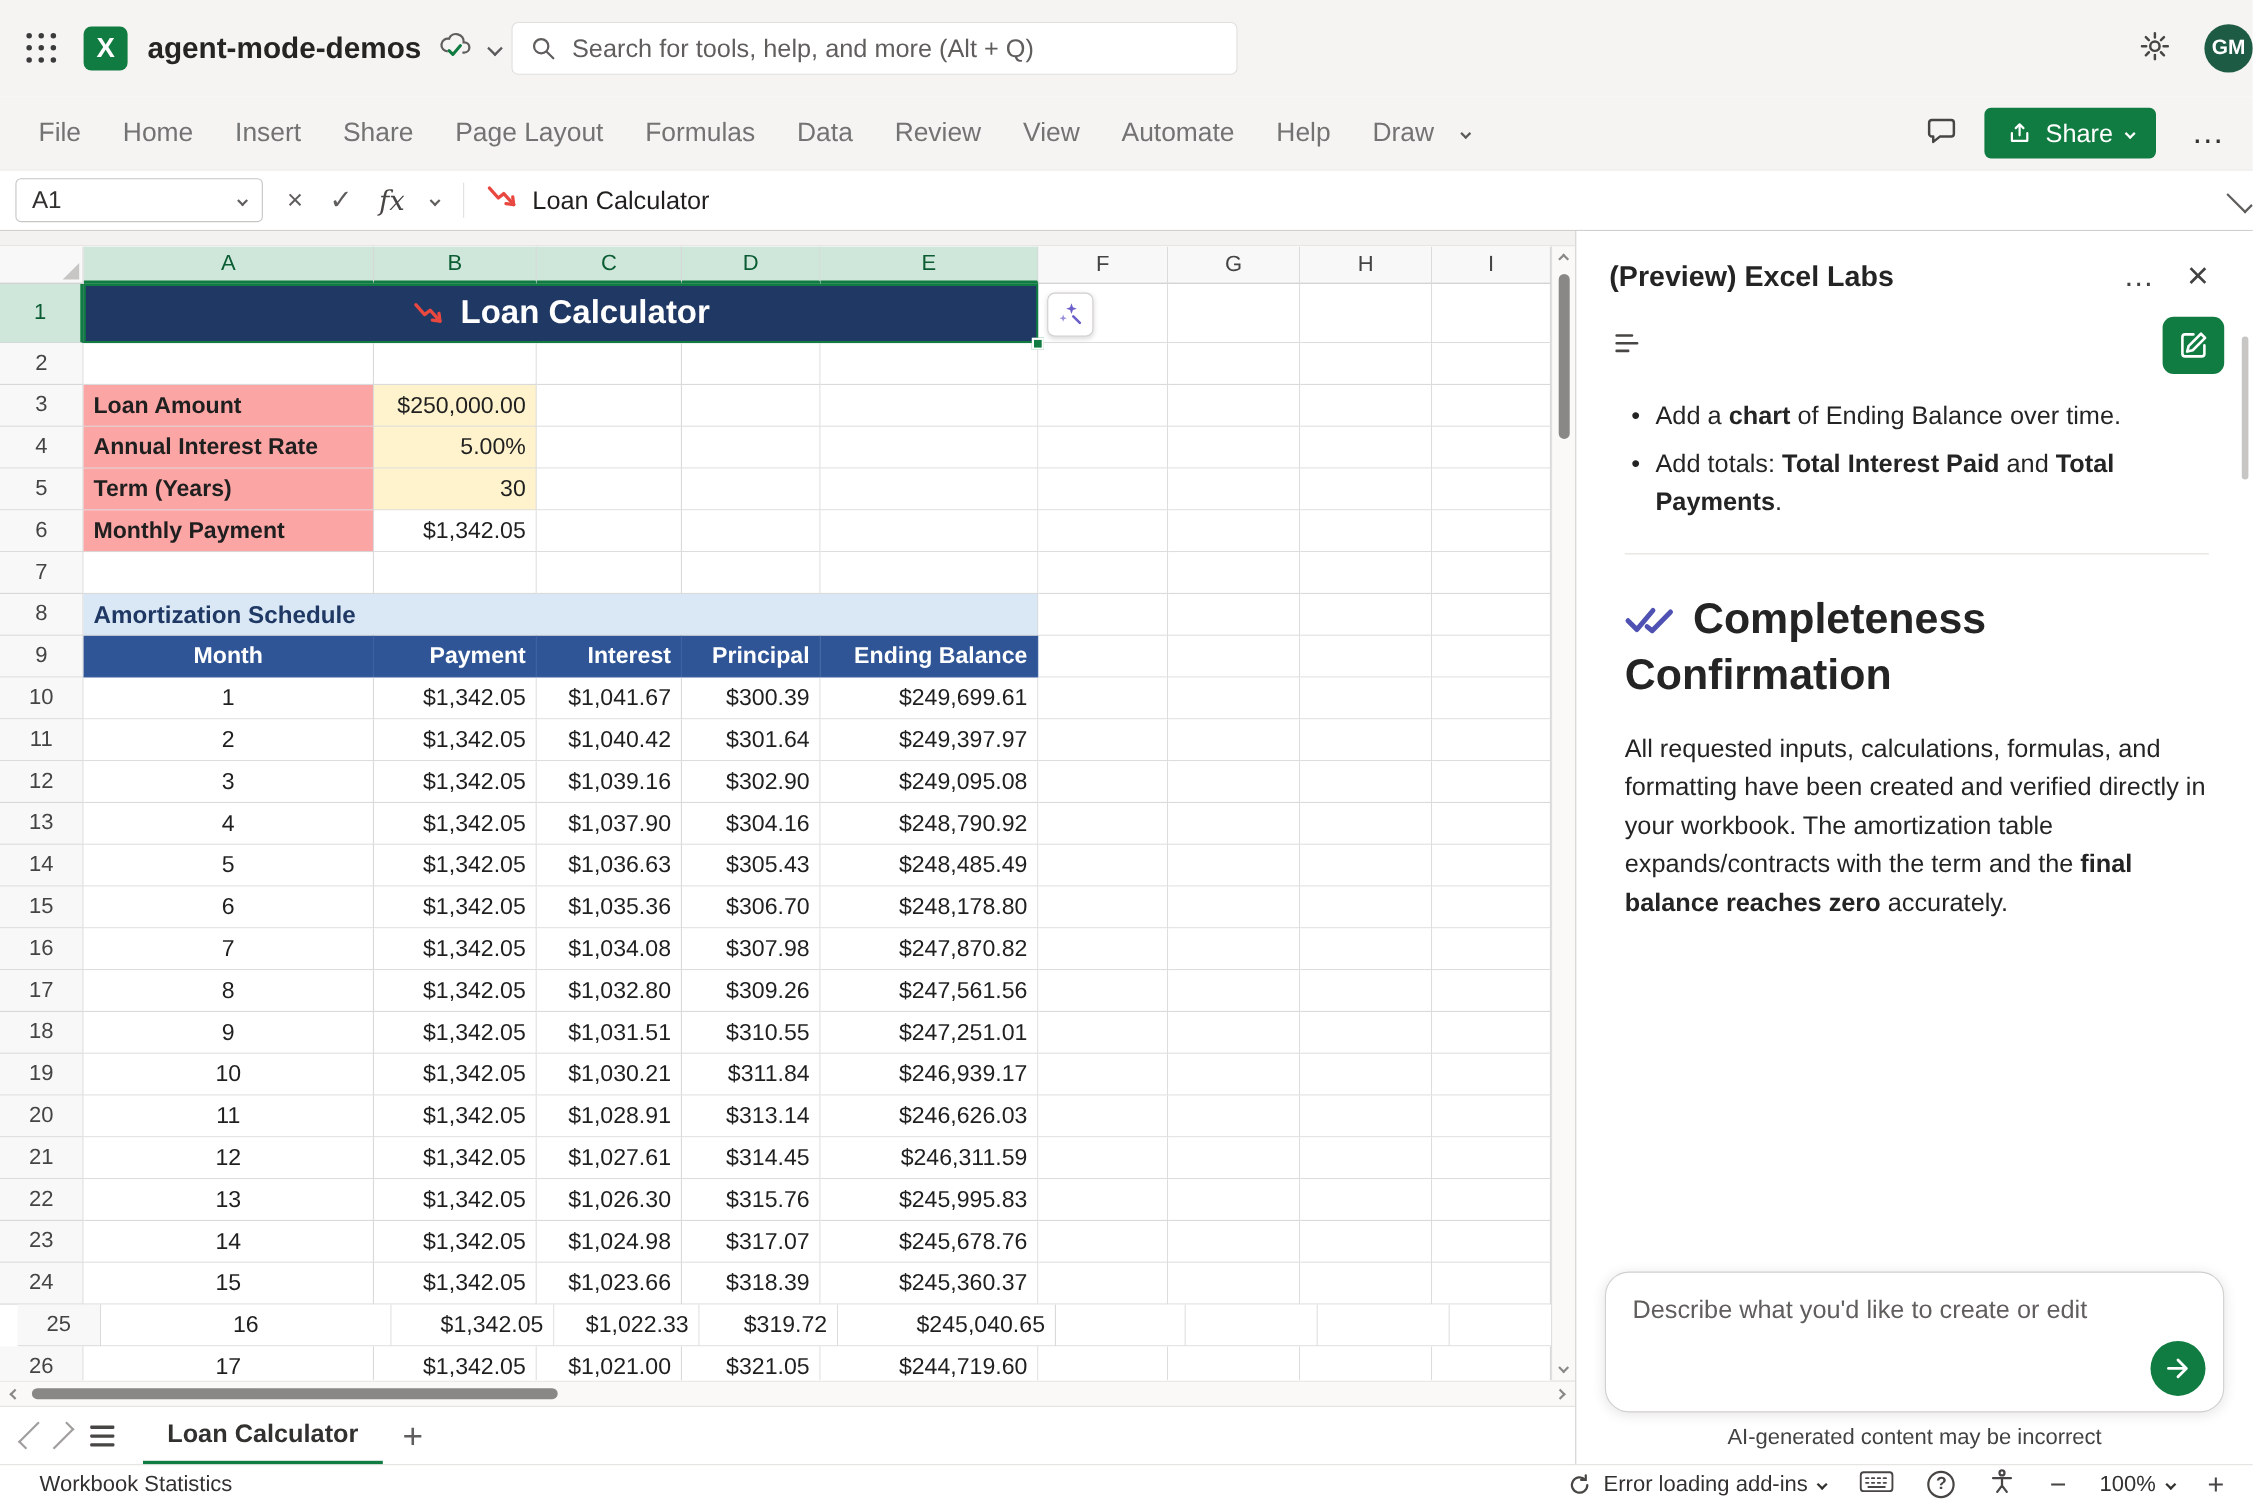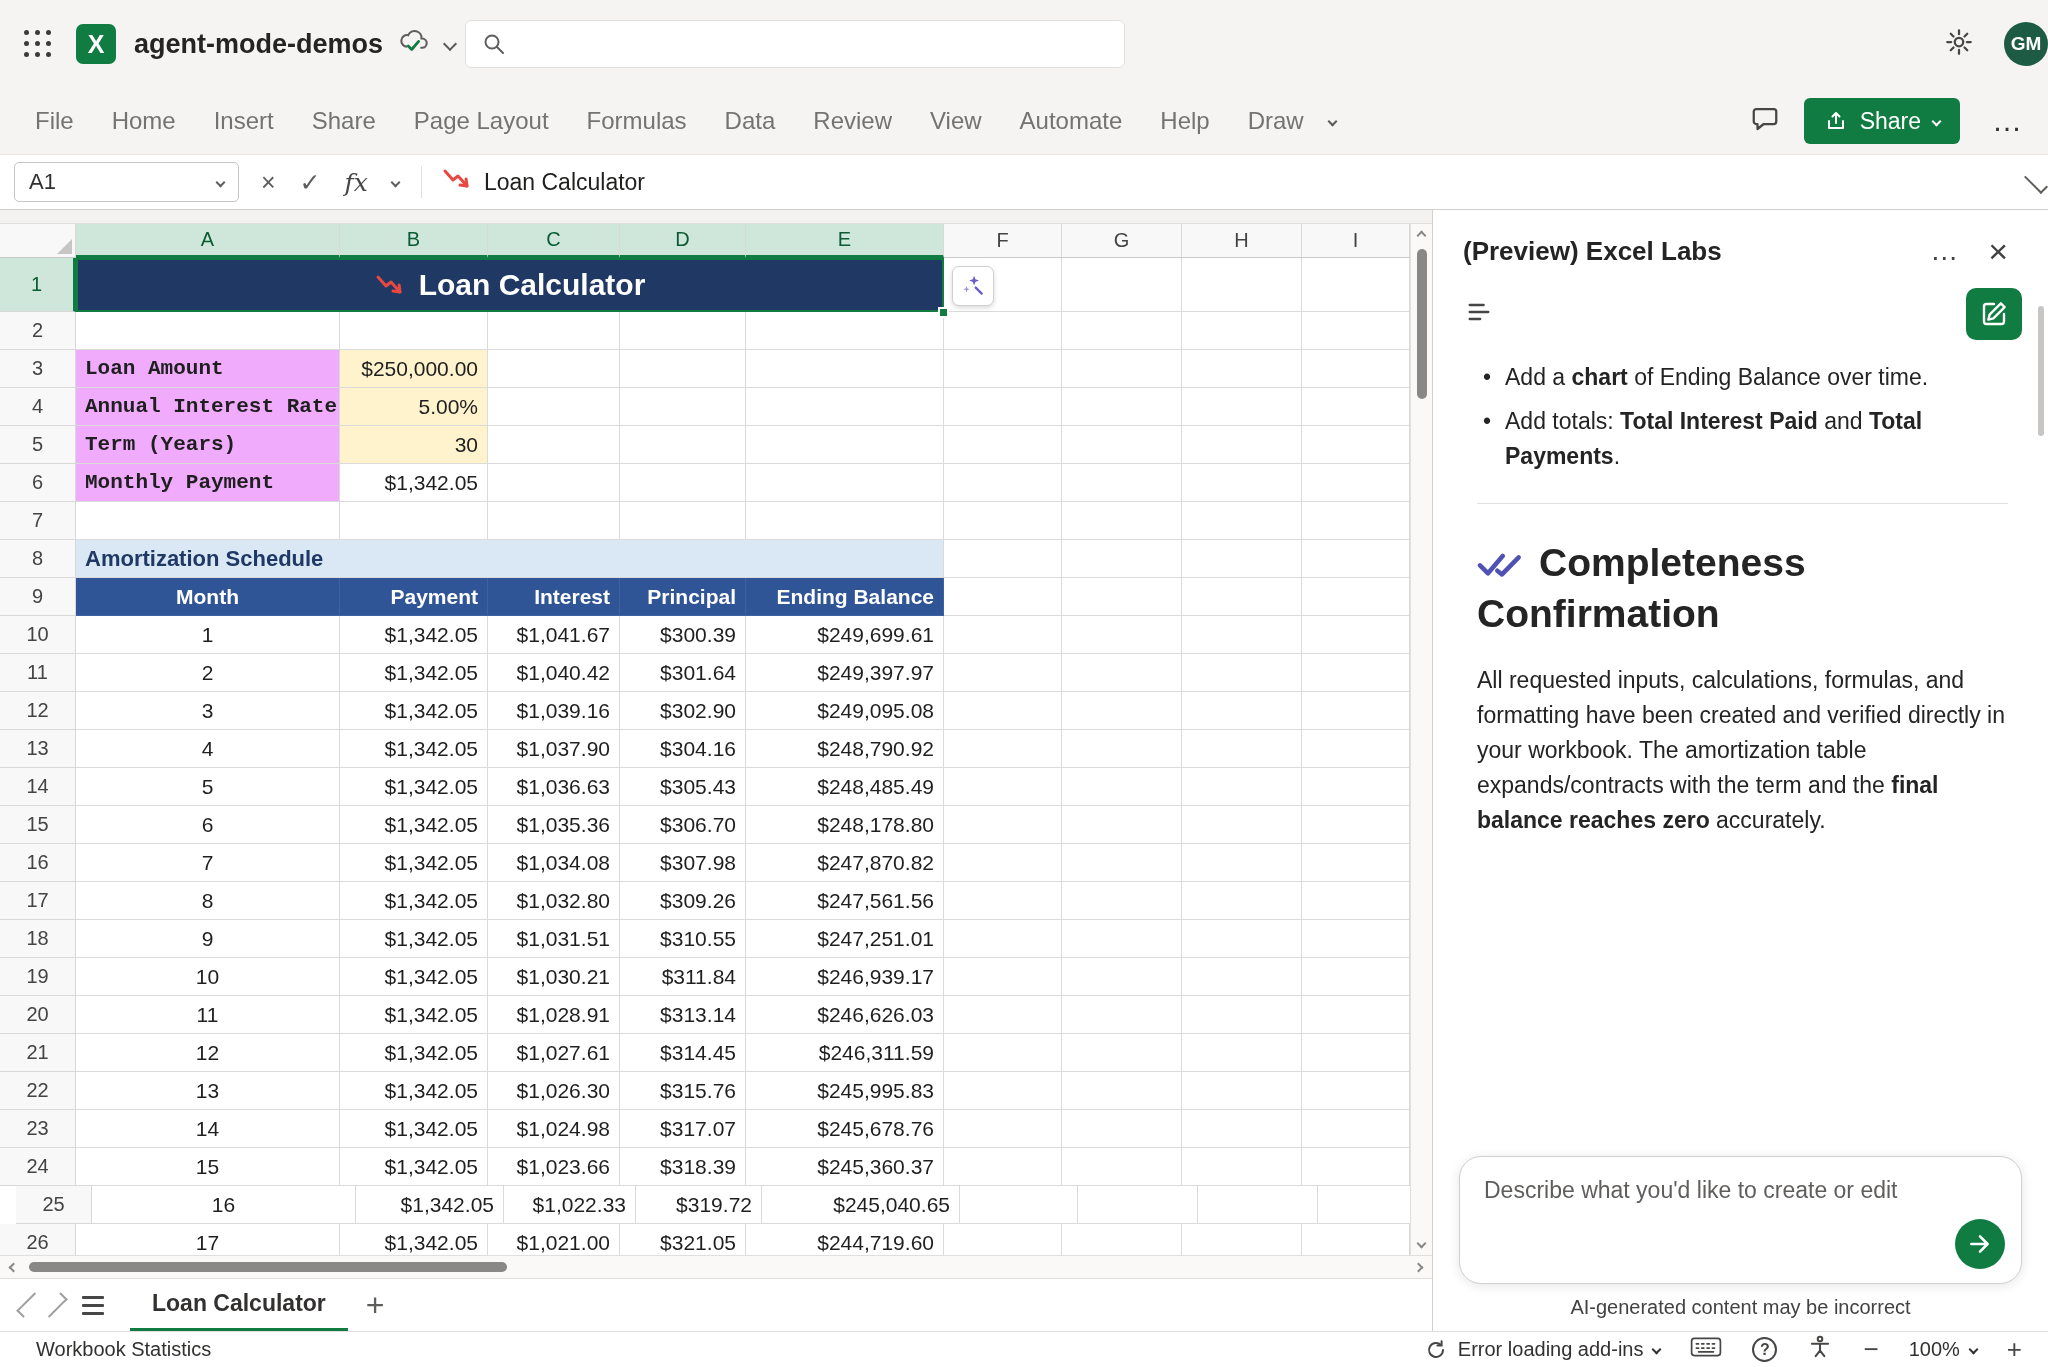--- a/index.html
+++ b/index.html
@@ -49,21 +49,21 @@
   .corner::after{content:"";position:absolute;right:3px;bottom:3px;border-left:15px solid transparent;border-bottom:15px solid #C8C6C4;}
   .colhdr{display:flex;align-items:center;justify-content:center;font-size:20px;color:#444;background:#F8F8F8;border-right:1px solid #D8D8D8;border-bottom:1px solid #C9C9C9;flex:0 0 auto;cursor:pointer;}
   .colhdr.sel{background:#CEE7DA;border-bottom:3px solid #107C41;color:#0B5C33;}
   #grid-body{height:997px;overflow:hidden;}
   .grid-row{display:flex;}
   .rowhdr{width:76px;flex:0 0 auto;display:flex;align-items:center;justify-content:center;font-size:20px;color:#444;background:#F8F8F8;border-right:1px solid #D8D8D8;border-bottom:1px solid #D8D8D8;cursor:pointer;}
   .rowhdr.sel{background:#CEE7DA;border-right:3px solid #107C41;color:#0B5C33;}
   .cell{border-right:1px solid #DADADA;border-bottom:1px solid #DADADA;font-size:21px;display:flex;align-items:center;padding:0 9px;flex:0 0 auto;overflow:hidden;white-space:nowrap;background:#fff;cursor:cell;}
   .cell.num{justify-content:flex-end;}
   .cell.ctr{justify-content:center;}
-  .cell.lbl{font-weight:bold;background:#f0abfc;font-family:Liberation Mono, monospace;}
+  .cell.lbl{font-weight:bold;background:#fca5a5;}
   .cell.val{background:#FFF3CE;justify-content:flex-end;}
   .cell.val.plain{background:#fff;}
   .cell.title-cell{background:#1F3864;color:#fff;font-weight:bold;font-size:30px;justify-content:center;gap:14px;border:2px solid #107C41;}
   .cell.section{background:#DAE8F6;color:#1F3864;font-weight:bold;font-size:22px;}
   .cell.th{background:#2F5597;color:#fff;font-weight:bold;border-color:#3D62A3;}
   .fill-handle{position:absolute;left:938px;top:83px;width:11px;height:11px;background:#107C41;border:2px solid #fff;}
   .sparkle-btn{position:absolute;left:952px;top:42px;width:42px;height:40px;background:#fff;border:1px solid #D2D0CE;border-radius:7px;box-shadow:0 2px 5px rgba(0,0,0,.15);display:flex;align-items:center;justify-content:center;cursor:pointer;}
   .vscroll{width:22px;background:#FAF9F8;border-left:1px solid #E1DFDD;display:flex;flex-direction:column;align-items:center;padding:8px 0;}
   .vthumb{width:10px;height:150px;background:#8A8886;border-radius:5px;margin-top:10px;}
   .vscroll .chv{color:#8A8886;}
@@ -143,20 +143,21 @@
         <path d="M7 15a5 5 0 1 1 1-9.9A6 6 0 0 1 19.5 8H20a4 4 0 0 1 0 8h-1.5" stroke="#605E5C" fill="none" stroke-width="1.8"></path>
         <path d="M8 14.5l3 3 6-7" stroke="#107C41" stroke-width="2.4" fill="none" stroke-linecap="round" stroke-linejoin="round"></path>
       </svg>
   </span>
   <span class="chv down title-chev"></span>
   <div class="searchbox">
     <svg width="24" height="24" viewBox="0 0 24 24">
         <circle cx="10" cy="10" r="6.5" fill="none" stroke="#605E5C" stroke-width="2"></circle>
         <path d="M15 15l6 6" stroke="#605E5C" stroke-width="2" stroke-linecap="round"></path>
       </svg>
+    <input type="text" placeholder="Search for tools, help, and more (Alt + Q)" style="">
   </div>
   <div class="top-right">
     <span>
       <svg width="30" height="30" viewBox="0 0 24 24" fill="none" stroke="#484644" stroke-width="1.8" stroke-linecap="round">
           <circle cx="12" cy="12" r="3.4"></circle>
           <path d="M12 2.6v3.1M12 18.3v3.1M2.6 12h3.1M18.3 12h3.1M5.4 5.4l2.2 2.2M16.4 16.4l2.2 2.2M18.6 5.4l-2.2 2.2M7.6 16.4l-2.2 2.2"></path>
         </svg>
     </span>
     <div class="avatar">GM</div>
   </div>

